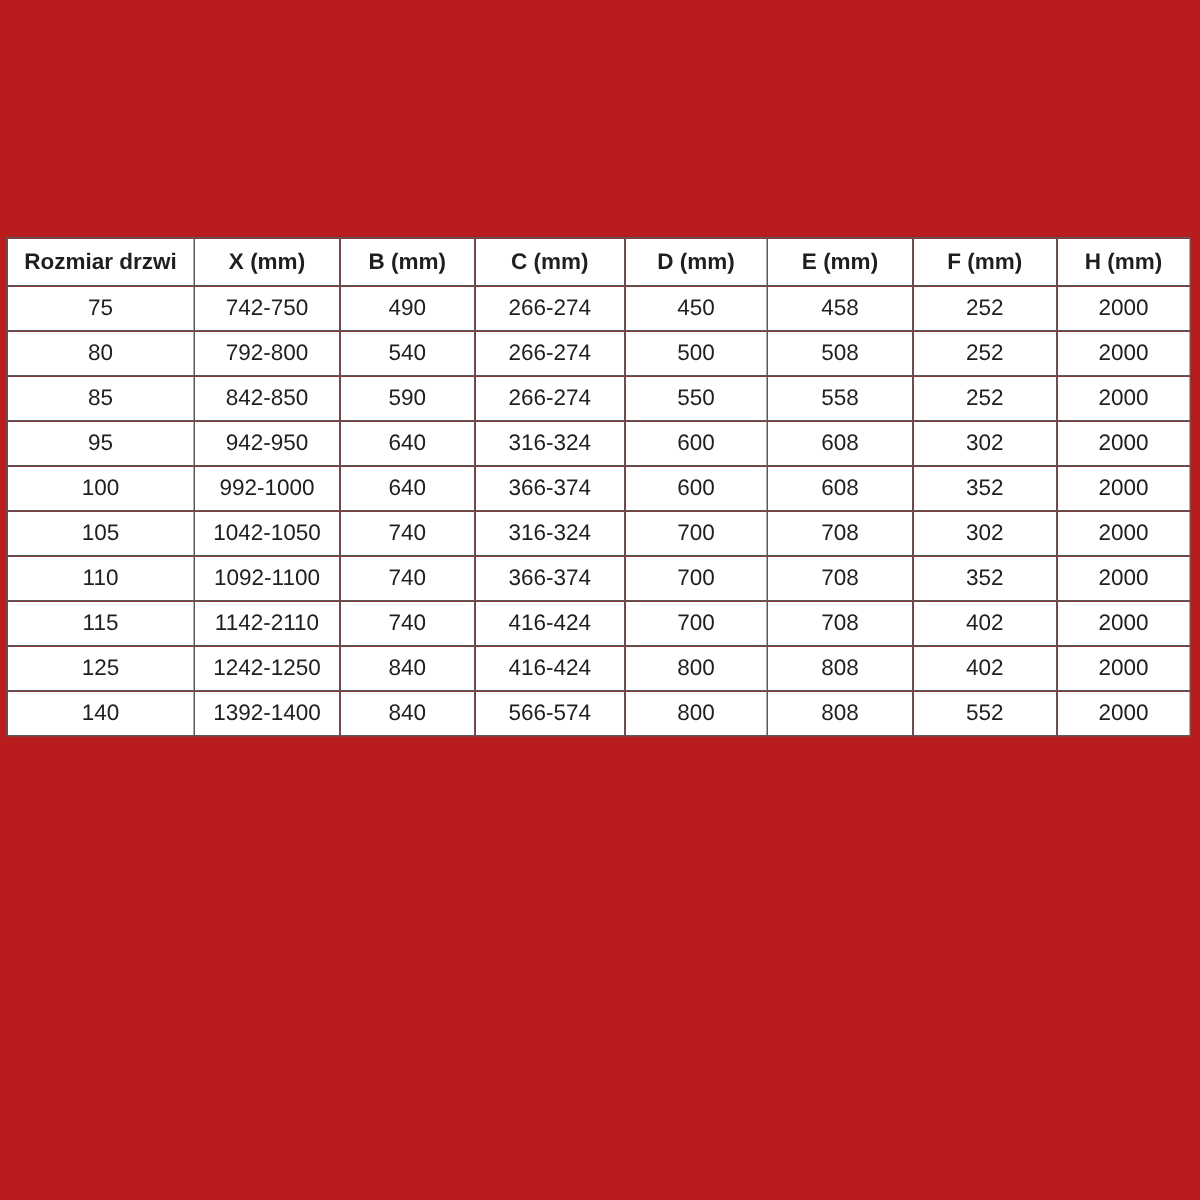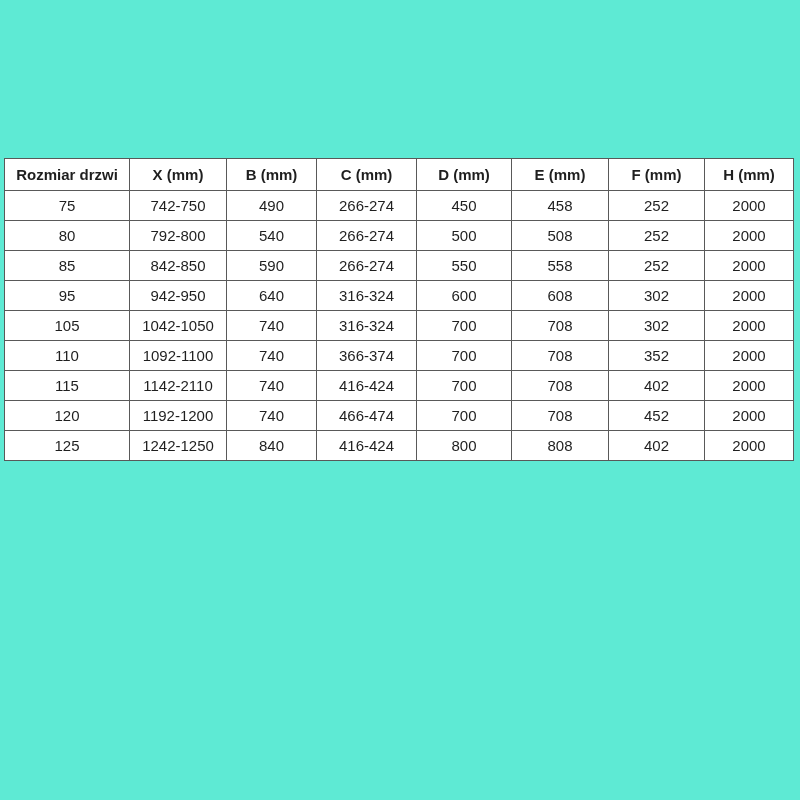--- a/index.html
+++ b/index.html
@@ -7,21 +7,21 @@
     padding: 0;
     background: #ffffff;
     width: 800px;
     height: 800px;
     font-family: "Liberation Sans", sans-serif;
   }
   .page {
     position: relative;
     width: 800px;
     height: 800px;
-    background: #5eead4;
+    background: #b91c1c;
     overflow: hidden;
   }
   table.size-table {
     position: absolute;
     left: 4px;
     top: 158px;
     width: 789px;
     border-collapse: collapse;
     table-layout: fixed;
     color: #1f1f1f;
@@ -116,20 +116,30 @@
           <td>95</td>
           <td>942-950</td>
           <td>640</td>
           <td>316-324</td>
           <td>600</td>
           <td>608</td>
           <td>302</td>
           <td>2000</td>
         </tr>
         <tr>
+          <td>100</td>
+          <td>992-1000</td>
+          <td>640</td>
+          <td>366-374</td>
+          <td>600</td>
+          <td>608</td>
+          <td>352</td>
+          <td>2000</td>
+        </tr>
+        <tr>
           <td>105</td>
           <td>1042-1050</td>
           <td>740</td>
           <td>316-324</td>
           <td>700</td>
           <td>708</td>
           <td>302</td>
           <td>2000</td>
         </tr>
         <tr>
@@ -146,34 +156,34 @@
           <td>115</td>
           <td>1142-2110</td>
           <td>740</td>
           <td>416-424</td>
           <td>700</td>
           <td>708</td>
           <td>402</td>
           <td>2000</td>
         </tr>
         <tr>
-          <td>120</td>
-          <td>1192-1200</td>
-          <td>740</td>
-          <td>466-474</td>
-          <td>700</td>
-          <td>708</td>
-          <td>452</td>
-          <td>2000</td>
-        </tr>
-        <tr>
           <td>125</td>
           <td>1242-1250</td>
           <td>840</td>
           <td>416-424</td>
           <td>800</td>
           <td>808</td>
           <td>402</td>
           <td>2000</td>
         </tr>
+        <tr>
+          <td>140</td>
+          <td>1392-1400</td>
+          <td>840</td>
+          <td>566-574</td>
+          <td>800</td>
+          <td>808</td>
+          <td>552</td>
+          <td>2000</td>
+        </tr>
       </tbody>
   </table>
 </div>
 
 </body></html>

